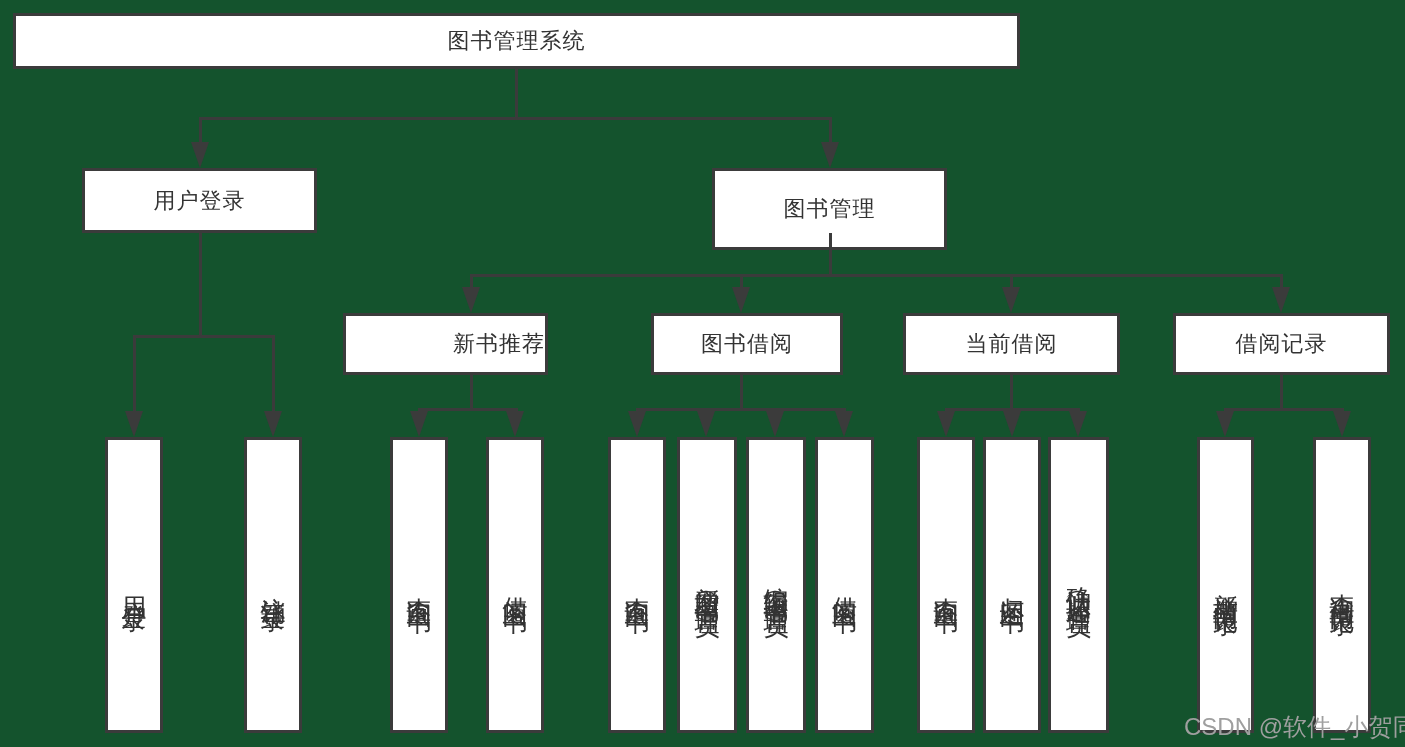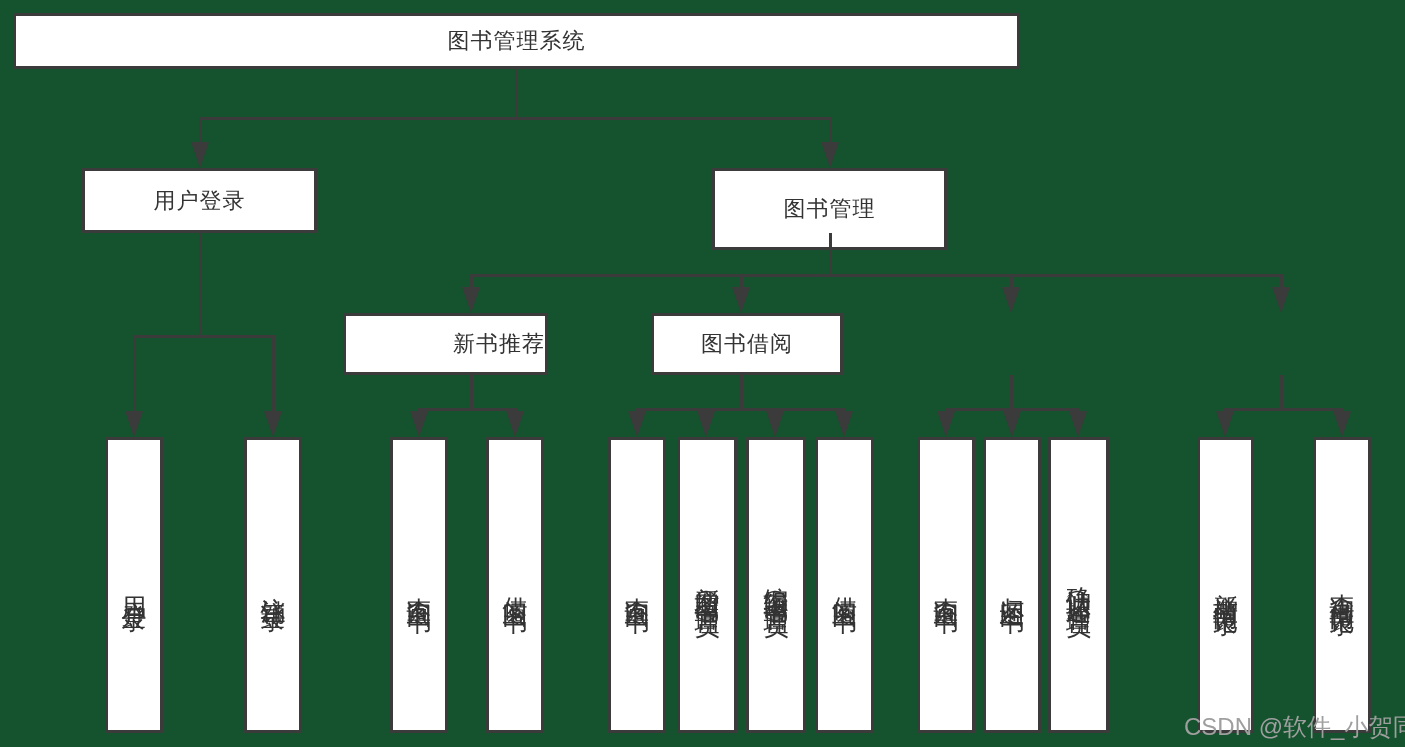--- a/index.html
+++ b/index.html
@@ -90,20 +90,26 @@
   <div class="arrow" style="left:732px;top:287px;"></div>
   <div class="arrow" style="left:1002px;top:287px;"></div>
   <div class="arrow" style="left:1272px;top:287px;"></div>
 
   <div class="hbox" style="left:343px;top:313px;width:205px;height:62px;justify-content:flex-end;">
     <span>新书推荐</span>
   </div>
   <div class="hbox" style="left:633px;top:313px;width:192px;height:62px;margin-left:18px;">
     <span>图书借阅</span>
   </div>
+  <div class="hbox" style="left:903px;top:313px;width:217px;height:62px;">
+    <span>当前借阅</span>
+  </div>
+  <div class="hbox" style="left:1173px;top:313px;width:217px;height:62px;">
+    <span>借阅记录</span>
+  </div>
 
   <div class="line" style="left:470px;top:375px;width:3px;height:36px;"></div>
   <div class="line" style="left:418px;top:408px;width:100px;height:3px;"></div>
   <div class="arrow" style="left:410px;top:411px;"></div>
   <div class="arrow" style="left:506px;top:411px;"></div>
 
   <div class="line" style="left:740px;top:375px;width:3px;height:36px;"></div>
   <div class="line" style="left:636px;top:408px;width:210px;height:3px;"></div>
   <div class="arrow" style="left:628px;top:411px;"></div>
   <div class="arrow" style="left:697px;top:411px;"></div>

